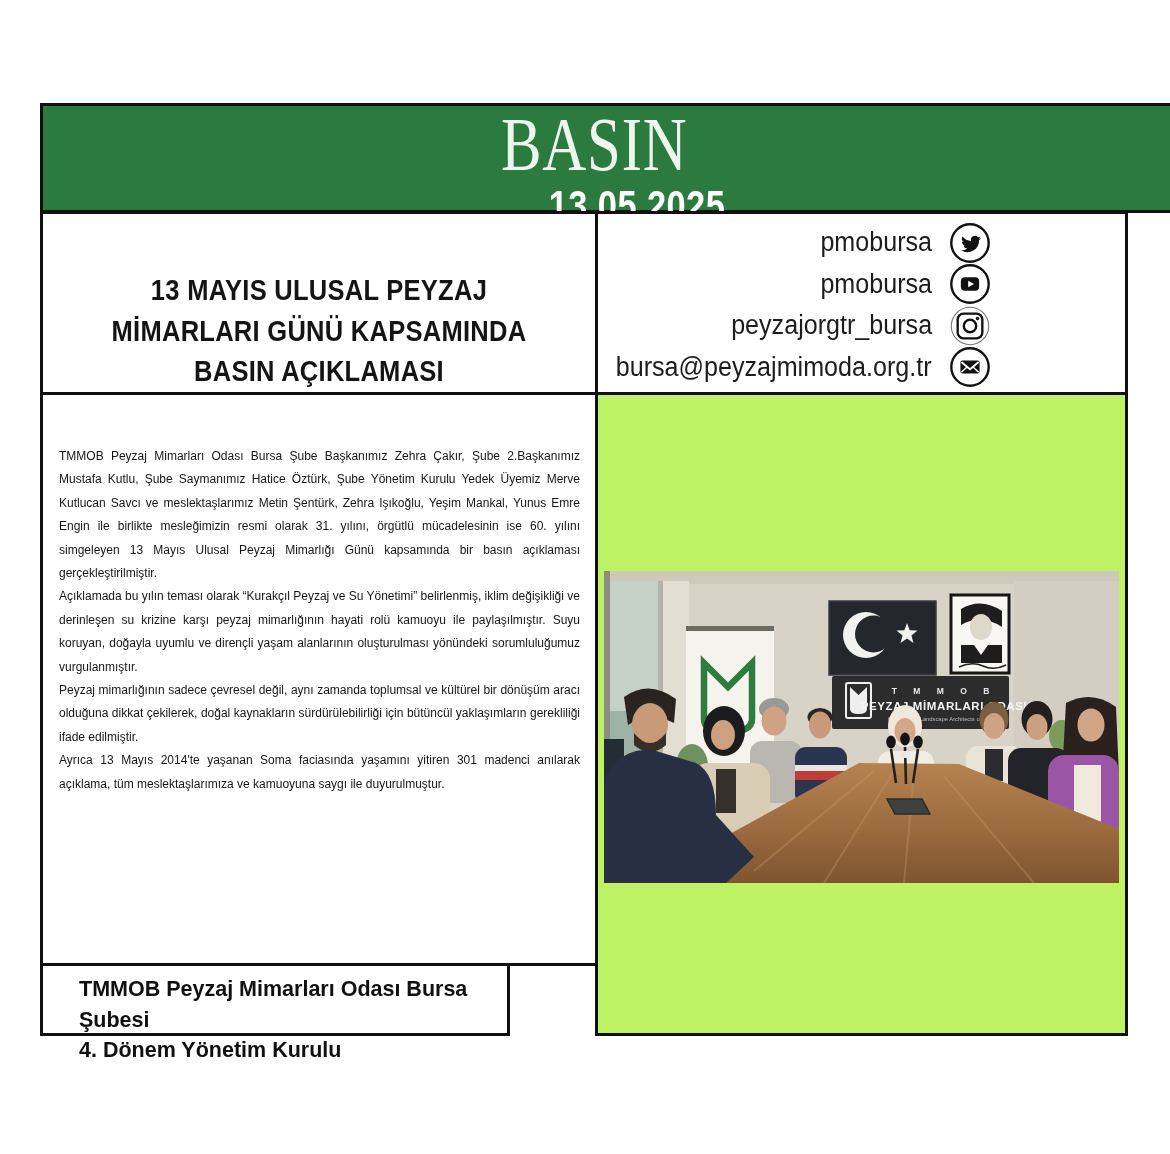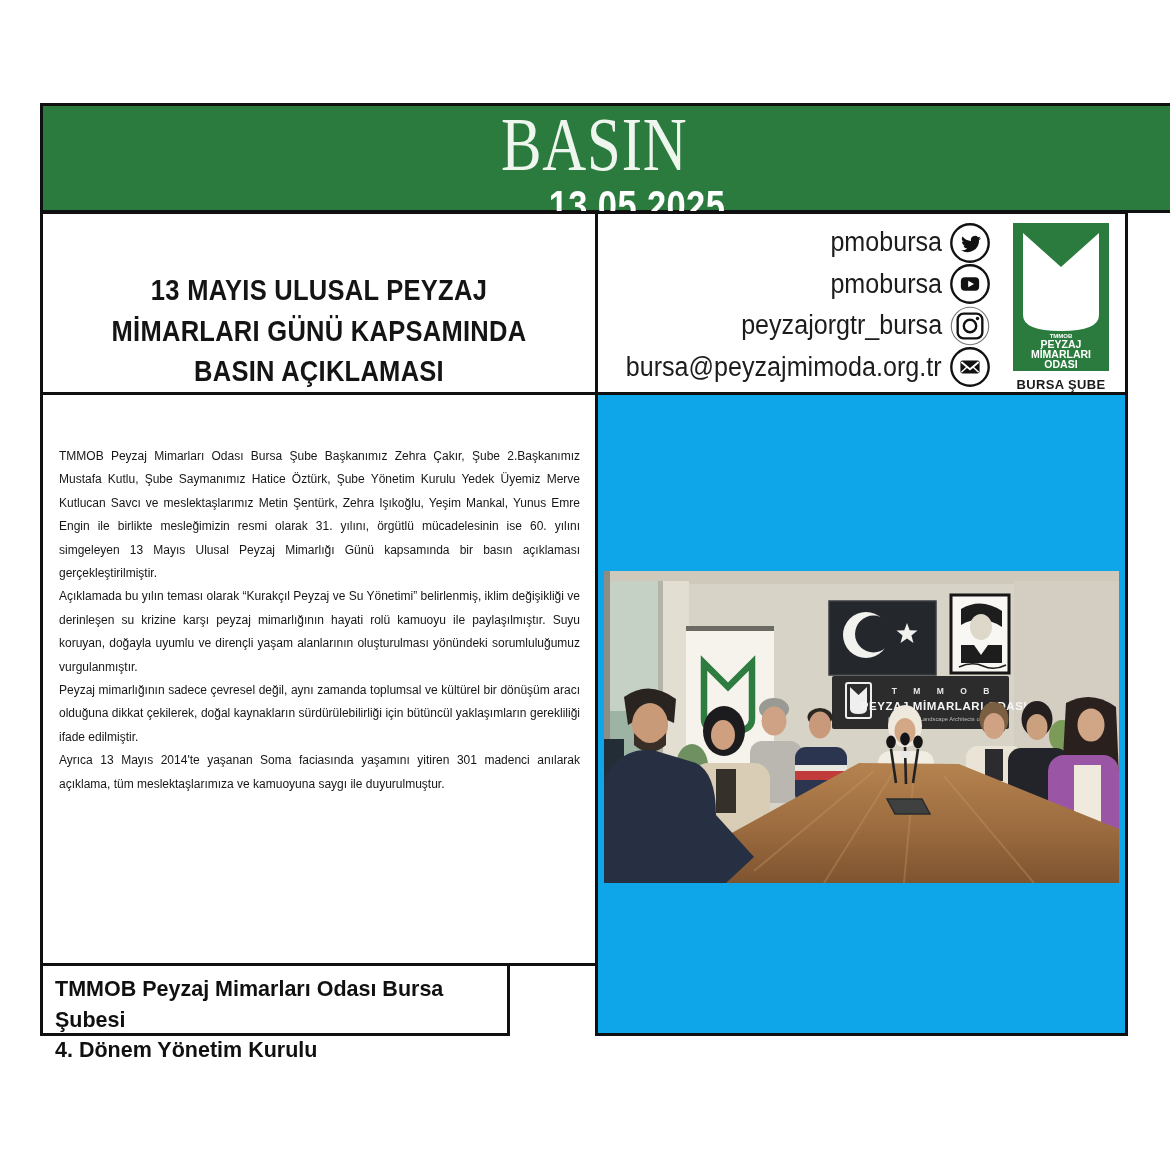--- a/index.html
+++ b/index.html
@@ -18,38 +18,38 @@
   
   .title-cell{left:40px;top:211px;width:558px;height:184px;display:flex;
     align-items:flex-end;justify-content:center;}
   .doc-title{width:500px;text-align:center;font-size:29px;font-weight:800;color:#141414;
     line-height:1.4;letter-spacing:.3px;transform:scaleX(.88);}
 
   
   .contact-cell{left:595px;top:211px;width:533px;height:184px;}
   .contact-list{position:absolute;top:8px;right:134px;display:flex;flex-direction:column;
     align-items:flex-end;}
-  .contact-row{display:flex;align-items:center;gap:7px;height:41.5px;}
+  .contact-row{display:flex;align-items:center;gap:17px;height:41.5px;}
   .handle{font-size:27px;color:#1c1c1c;white-space:nowrap;transform:scaleX(.93);
     transform-origin:right center;}
   .cicon{width:42px;height:42px;flex:0 0 auto;}
   .logo-wrap{position:absolute;top:9px;right:14px;width:100px;text-align:center;}
   .branch{font-size:13.5px;font-weight:bold;color:#1a1a1a;letter-spacing:.4px;margin-top:2px;
     transform:scaleX(.96);}
 
   
   .body-cell{left:40px;top:392px;width:558px;height:574px;padding:50px 15px 0 16px;}
   .body-par{margin:0;font-size:12px;line-height:23.4px;text-align:justify;color:#161616;}
 
   
-  .footer-cell{left:40px;top:963px;width:470px;height:73px;padding:8px 10px 0 12px;}
+  .footer-cell{left:40px;top:963px;width:470px;height:73px;padding:8px 10px 0 36px;}
   .footer-line{font-size:21.5px;font-weight:bold;color:#101010;line-height:1.42;}
 
   
-  .photo-panel{left:595px;top:392px;width:533px;height:644px;background:#0ea5e9;}
+  .photo-panel{left:595px;top:392px;width:533px;height:644px;background:#bef264;}
   .photo{position:absolute;left:6px;top:176px;width:515px;height:312px;display:block;}
 </style>
 </head>
 <body>
 
 <div class="page">
 
   <div class="cell header-bar">
     <div class="brand">BASIN</div>
     <div class="date">13.05.2025</div>
@@ -95,31 +95,20 @@
           <circle cx="23" cy="23" r="20.5" fill="none" stroke="#111" stroke-width="2.6"></circle>
           <rect x="12.5" y="16" width="21" height="14" rx="2" fill="#111"></rect>
           <polyline points="13.5,17.5 23,25.5 32.5,17.5" fill="none" stroke="#fff" stroke-width="2"></polyline>
           <line x1="13.5" y1="28.8" x2="20" y2="22.8" stroke="#fff" stroke-width="1.6"></line>
           <line x1="32.5" y1="28.8" x2="26" y2="22.8" stroke="#fff" stroke-width="1.6"></line>
         </svg>
       </div>
 
     </div>
 
-    <div class="logo-wrap">
-      <svg width="96" height="148" viewBox="0 0 96 148">
-        <rect x="0" y="0" width="96" height="148" fill="#2b7b3e"></rect>
-        <path d="M10,10 L48,44 L86,10 L86,92 Q86,108 48,108 Q10,108 10,92 Z" fill="#ffffff"></path>
-        <text x="48" y="115" text-anchor="middle" font-size="6" font-weight="bold" fill="#ffffff">TMMOB</text>
-        <text x="48" y="125" text-anchor="middle" font-size="10.5" font-weight="bold" fill="#ffffff">PEYZAJ</text>
-        <text x="48" y="135" text-anchor="middle" font-size="10.5" font-weight="bold" fill="#ffffff">MİMARLARI</text>
-        <text x="48" y="144.5" text-anchor="middle" font-size="10.5" font-weight="bold" fill="#ffffff">ODASI</text>
-      </svg>
-      <div class="branch">BURSA ŞUBE</div>
-    </div>
   </div>
 
   <div class="cell body-cell">
     <p class="body-par">TMMOB Peyzaj Mimarları Odası Bursa Şube Başkanımız Zehra Çakır, Şube 2.Başkanımız Mustafa Kutlu, Şube Saymanımız Hatice Öztürk, Şube Yönetim Kurulu Yedek Üyemiz Merve Kutlucan Savcı ve meslektaşlarımız Metin Şentürk, Zehra Işıkoğlu, Yeşim Mankal, Yunus Emre Engin ile birlikte mesleğimizin resmi olarak 31. yılını, örgütlü mücadelesinin ise 60. yılını simgeleyen 13 Mayıs Ulusal Peyzaj Mimarlığı Günü kapsamında bir basın açıklaması gerçekleştirilmiştir.</p>
     <p class="body-par">Açıklamada bu yılın teması olarak “Kurakçıl Peyzaj ve Su Yönetimi” belirlenmiş, iklim değişikliği ve derinleşen su krizine karşı peyzaj mimarlığının hayati rolü kamuoyu ile paylaşılmıştır. Suyu koruyan, doğayla uyumlu ve dirençli yaşam alanlarının oluşturulması yönündeki sorumluluğumuz vurgulanmıştır.</p>
     <p class="body-par">Peyzaj mimarlığının sadece çevresel değil, aynı zamanda toplumsal ve kültürel bir dönüşüm aracı olduğuna dikkat çekilerek, doğal kaynakların sürdürülebilirliği için bütüncül yaklaşımların gerekliliği ifade edilmiştir.</p>
     <p class="body-par">Ayrıca 13 Mayıs 2014'te yaşanan Soma faciasında yaşamını yitiren 301 madenci anılarak açıklama, tüm meslektaşlarımıza ve kamuoyuna saygı ile duyurulmuştur.</p>
   </div>
 
   <div class="cell footer-cell">

